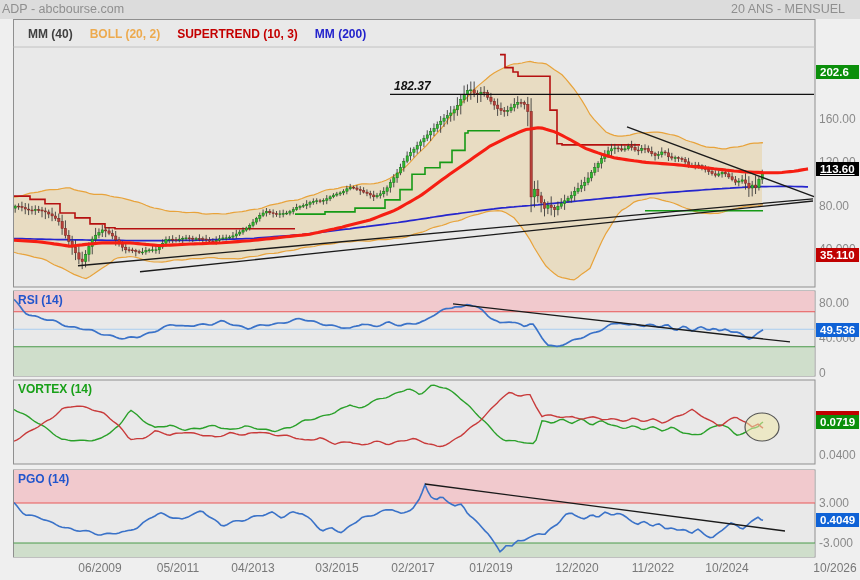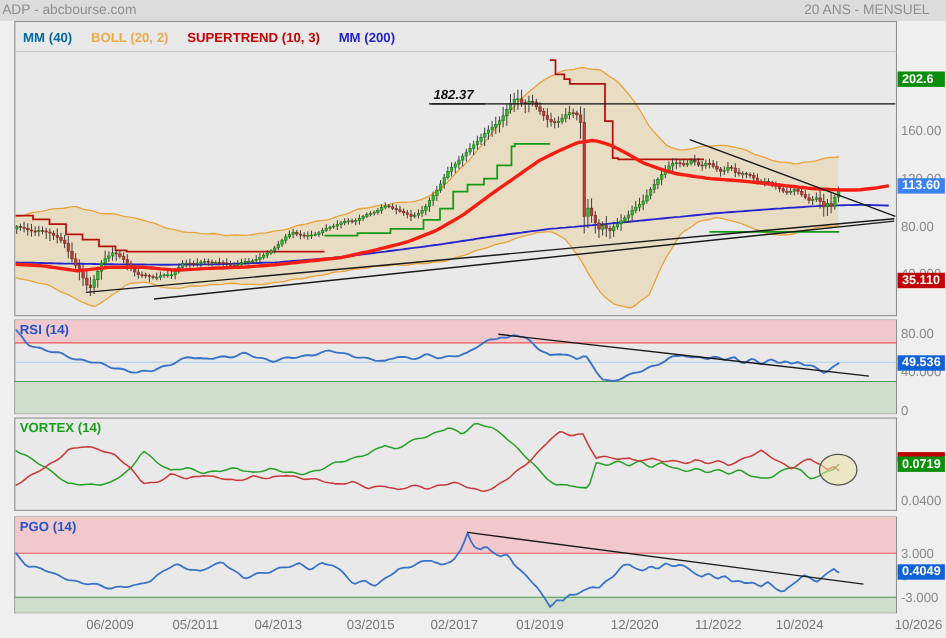--- a/index.html
+++ b/index.html
@@ -524,33 +524,33 @@
       <rect x="14" y="470" width="800.5" height="33" fill="#f1c9cd"></rect>
       <rect x="14" y="543" width="800.5" height="14" fill="#cfdecb"></rect>
       <line x1="13.5" y1="503" x2="815" y2="503" stroke="#e85858" stroke-width="1"></line>
       <line x1="13.5" y1="543" x2="815" y2="543" stroke="#4a9a4a" stroke-width="1"></line>
       <g clip-path="url(#clip-pgo)">
         <path d="M14.0,502.4L17.0,506.0L20.0,509.9L23.0,513.4L26.0,515.3L29.0,515.1L32.0,515.2L35.0,516.0L38.0,517.2L41.0,518.8L44.0,519.9L47.0,520.5L50.0,521.4L53.0,522.8L56.0,524.6L59.0,526.3L62.0,527.3L65.0,527.6L68.0,527.8L71.0,528.6L74.0,529.9L77.0,530.9L80.0,531.2L83.0,530.8L86.0,530.6L89.0,531.0L92.0,532.4L95.0,534.0L98.0,535.0L101.0,535.0L104.0,534.0L107.0,533.4L110.0,533.4L113.0,533.7L116.0,533.7L119.0,532.9L122.0,531.8L125.0,531.2L128.0,530.5L131.0,530.1L134.0,529.5L137.0,528.3L140.0,525.6L143.0,522.7L146.0,520.6L149.0,518.8L152.0,517.5L155.0,516.0L158.0,513.9L161.0,512.8L164.0,514.0L167.0,515.8L170.0,517.4L173.0,518.1L176.0,518.0L179.0,518.2L182.0,519.0L185.0,518.1L188.0,517.1L191.0,515.4L194.0,513.7L197.0,512.2L200.0,511.2L203.0,511.8L206.0,514.6L209.0,516.7L212.0,518.2L215.0,519.9L218.0,522.1L221.0,525.2L224.0,525.8L227.0,524.7L230.0,522.9L233.0,521.3L236.0,520.7L239.0,520.8L242.0,521.1L245.0,520.5L248.0,519.1L251.0,517.3L254.0,516.1L257.0,515.7L260.0,515.8L263.0,515.6L266.0,514.5L269.0,513.0L272.0,511.9L275.0,513.6L278.0,515.9L281.0,517.8L284.0,517.1L287.0,514.9L290.0,512.7L293.0,511.8L296.0,512.8L299.0,513.6L302.0,513.9L305.0,515.5L308.0,517.1L311.0,519.5L314.0,522.9L317.0,526.6L320.0,529.6L323.0,530.8L326.0,529.3L329.0,528.3L332.0,527.8L335.0,530.0L338.0,531.7L341.0,532.6L344.0,530.6L347.0,527.8L350.0,525.7L353.0,524.1L356.0,522.5L359.0,520.2L362.0,517.5L365.0,516.5L368.0,516.1L371.0,516.0L374.0,515.3L377.0,513.8L380.0,511.9L383.0,510.4L386.0,509.8L389.0,509.9L392.0,509.8L395.0,511.1L398.0,512.0L401.0,513.2L404.0,512.8L407.0,511.8L410.0,510.6L413.0,508.2L416.0,503.8L419.0,499.5L422.0,492.6L425.0,484.7L428.0,491.7L431.0,496.8L434.0,498.8L437.0,499.3L440.0,497.4L443.0,497.5L446.0,500.5L449.0,502.8L452.0,504.5L455.0,505.8L458.0,504.7L461.0,504.2L464.0,507.7L467.0,512.7L470.0,515.9L473.0,518.2L476.0,520.9L479.0,524.0L482.0,527.5L485.0,530.9L488.0,533.7L491.0,537.7L494.0,542.1L497.0,546.7L500.0,551.8L503.0,549.1L506.0,545.7L509.0,545.7L512.0,546.0L515.0,542.9L518.0,540.5L521.0,540.7L524.0,540.4L527.0,538.8L530.0,537.1L533.0,535.7L536.0,534.4L539.0,533.8L542.0,534.3L545.0,534.1L548.0,530.9L551.0,528.2L554.0,526.3L557.0,524.5L560.0,521.5L563.0,517.5L566.0,514.3L569.0,513.4L572.0,513.3L575.0,515.3L578.0,516.8L581.0,517.9L584.0,518.8L587.0,517.5L590.0,515.5L593.0,515.1L596.0,516.8L599.0,516.7L602.0,514.3L605.0,512.2L608.0,513.2L611.0,514.7L614.0,514.7L617.0,513.5L620.0,513.7L623.0,515.0L626.0,517.0L629.0,519.4L632.0,521.6L635.0,523.2L638.0,524.3L641.0,522.6L644.0,521.6L647.0,522.9L650.0,525.1L653.0,525.9L656.0,524.4L659.0,523.9L662.0,525.8L665.0,528.5L668.0,528.6L671.0,528.0L674.0,528.7L677.0,530.0L680.0,530.0L683.0,529.6L686.0,530.2L689.0,532.0L692.0,533.2L695.0,530.9L698.0,529.1L701.0,531.4L704.0,534.2L707.0,536.3L710.0,537.6L713.0,537.2L716.0,534.6L719.0,532.4L722.0,530.3L725.0,528.0L728.0,525.1L731.0,523.0L734.0,524.0L737.0,525.7L740.0,527.9L743.0,528.8L746.0,526.3L749.0,523.5L752.0,521.0L755.0,519.0L758.0,517.2L761.0,519.7L763,520.3" fill="none" stroke="#3a72c8" stroke-width="1.6"></path>
       </g>
       <line x1="425" y1="484" x2="785" y2="531" stroke="#1a1a1a" stroke-width="1.3"></line>
     </svg>
   <div class="legend" id="legend">
-      <span style="color: #0369a1;">MM (40)</span>
+      <span style="color: #404040; margin-left: 7px;">MM (40)</span>
       <span style="color: rgb(237, 170, 78);">BOLL (20, 2)</span>
       <span style="color: rgb(196, 0, 0);">SUPERTREND (10, 3)</span>
       <span style="color: rgb(35, 35, 204);">MM (200)</span>
     </div>
   <div id="labels">
       <div class="annot-label" style="left: 392px; top: 79.4529px;">182.37</div>
       <div class="axis-label" style="top: 111.806px;">160.00</div>
       <div class="axis-label" style="top: 155.351px;">120.00</div>
       <div class="axis-label" style="top: 198.897px;">80.00</div>
       <div class="axis-label" style="top: 242.442px;">40.000</div>
       <div class="badge" style="top: 65.4298px; background: rgb(11, 143, 11);">202.6</div>
-      <div class="badge" style="top: 162.318px; background: #3b82f6;">113.60</div>
+      <div class="badge" style="top: 162.318px; background: #000000; text-decoration: underline;">113.60</div>
       <div class="badge" style="top: 247.765px; background: rgb(192, 0, 0);">35.110</div>
       <div class="axis-label" style="top: 295.993px;">80.00</div>
       <div class="axis-label" style="top: 331.008px;">40.000</div>
       <div class="axis-label" style="top: 366.024px;">0</div>
       <div class="badge" style="top: 322.661px; background: rgb(15, 98, 214);">49.536</div>
       <div class="panel-title" style="left: 18px; top: 293px; color: rgb(34, 85, 204);">RSI (14)</div>
       <div class="axis-label" style="top: 448px;">0.0400</div>
       <div class="sub-badge" style="top: 411px; background: rgb(192, 0, 0);"></div>
       <div class="badge" style="top: 415px; background: rgb(11, 143, 11);">0.0719</div>
       <div class="panel-title" style="left: 18px; top: 382px; color: rgb(24, 160, 24);">VORTEX (14)</div>

